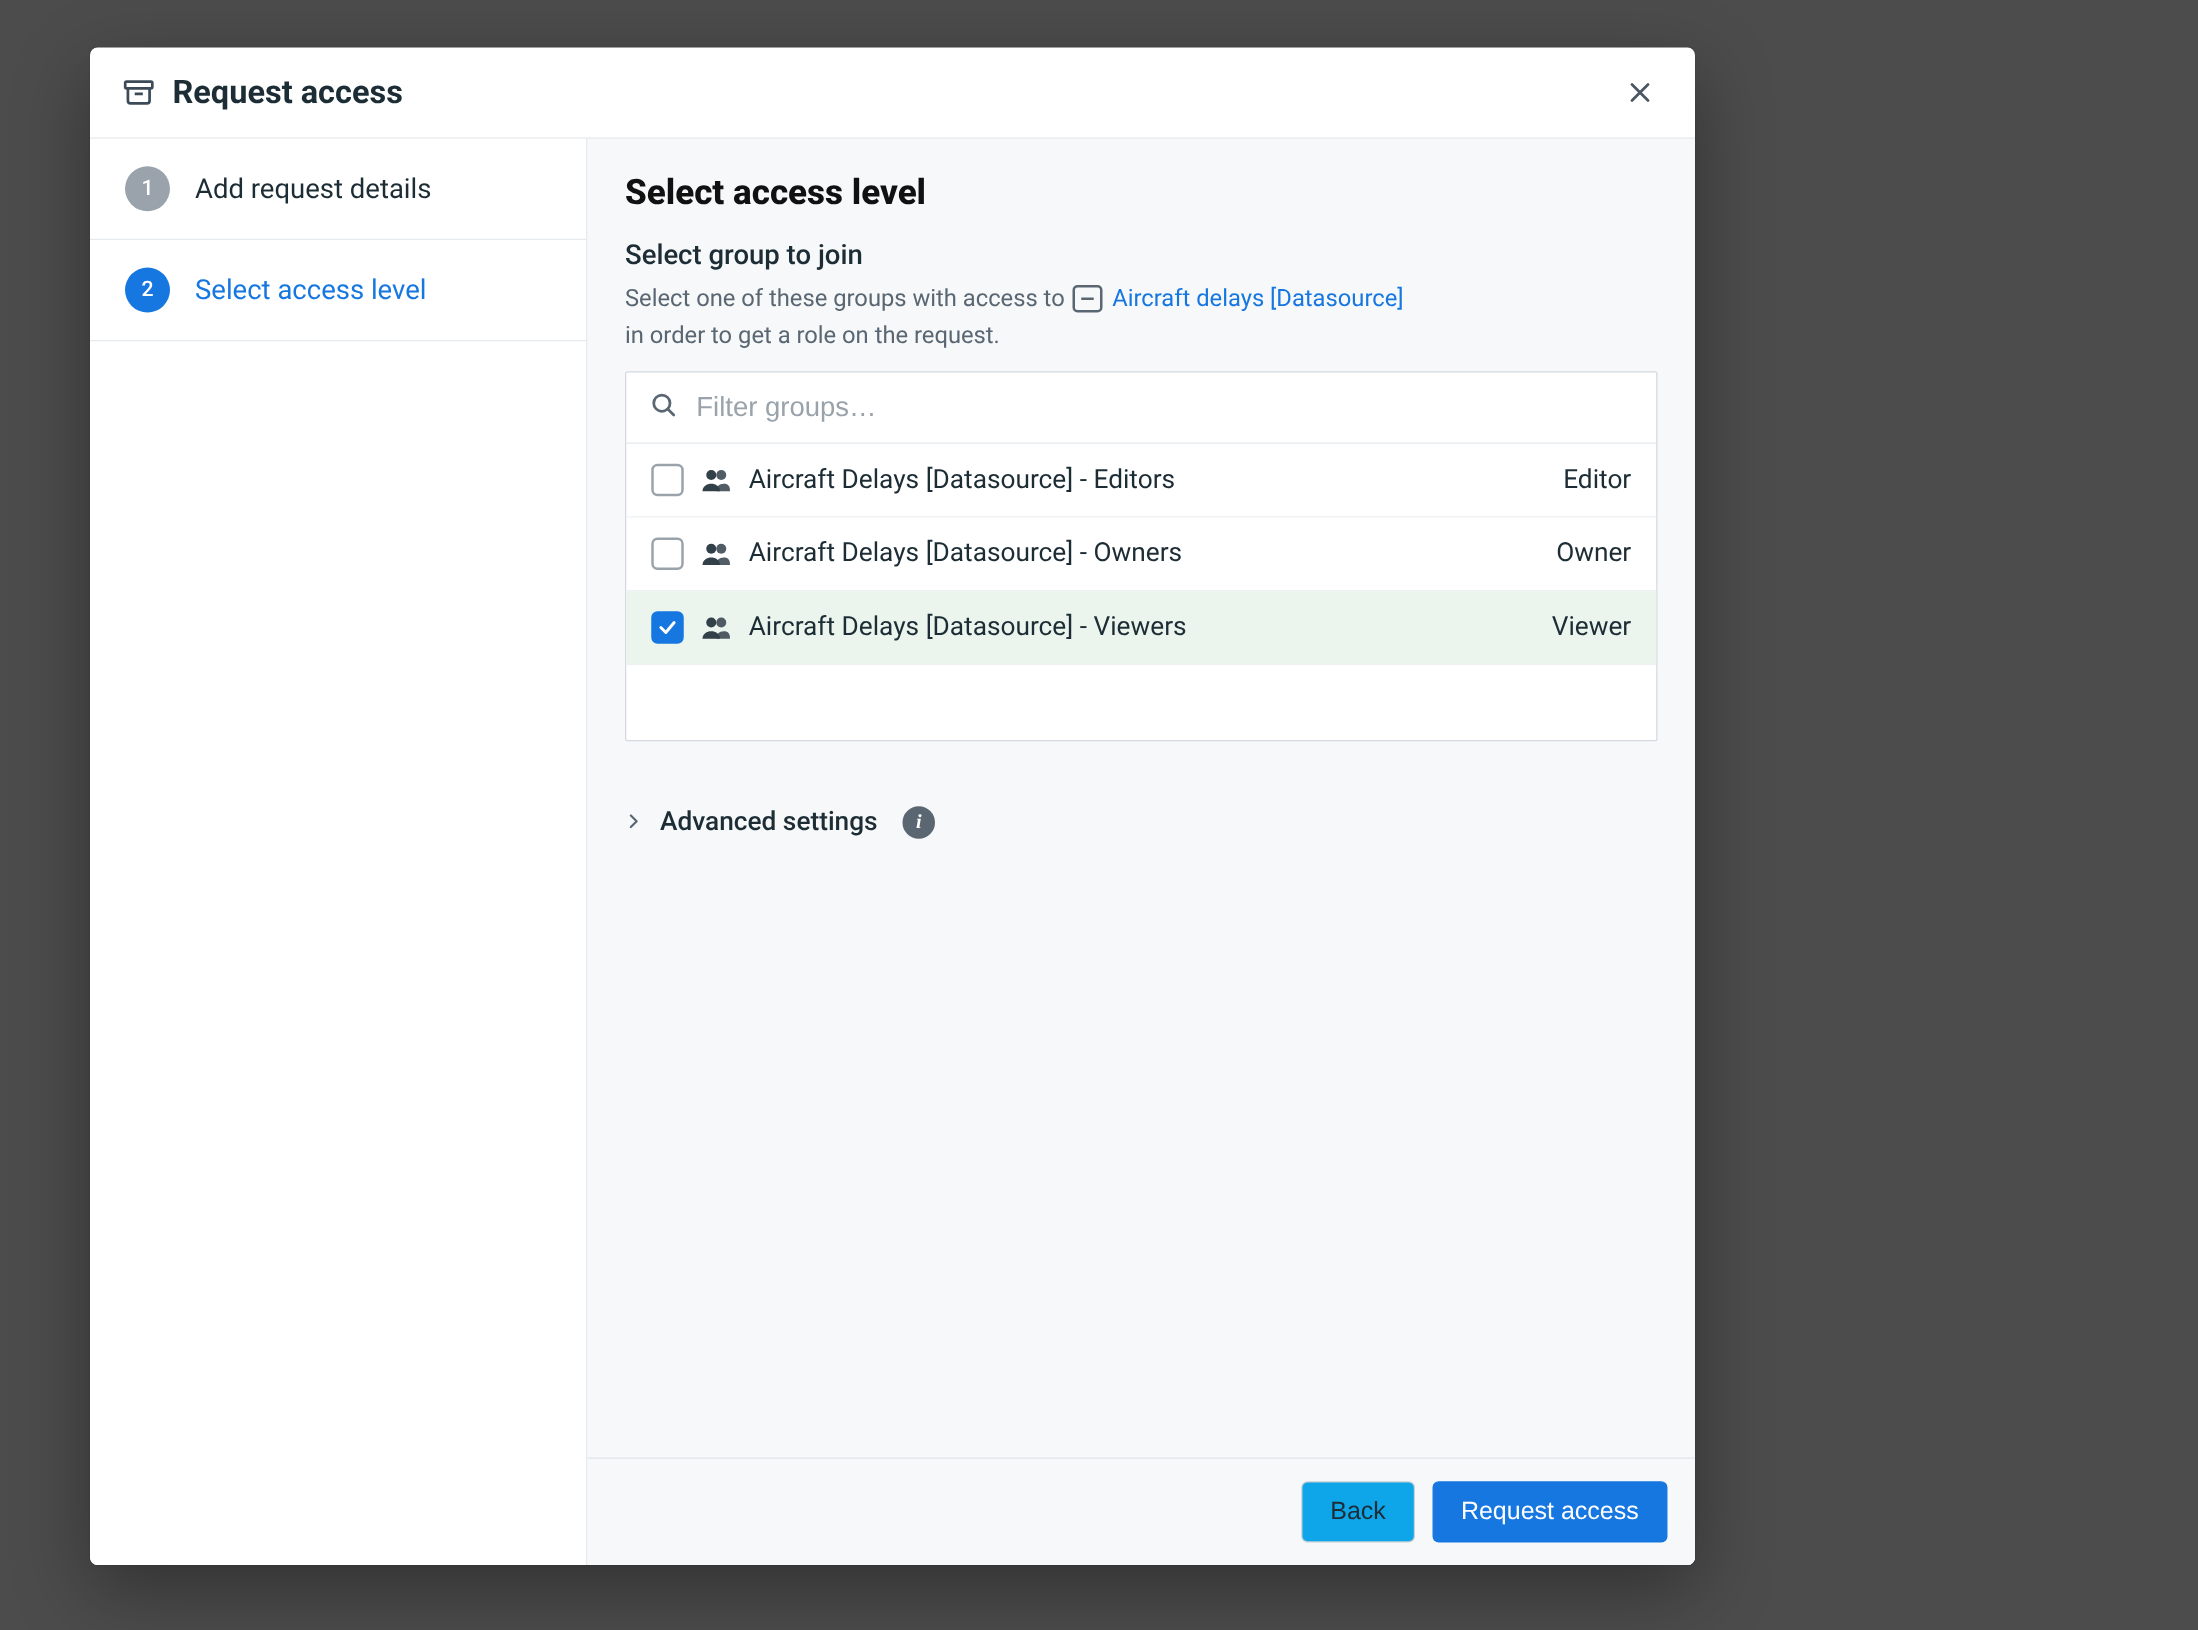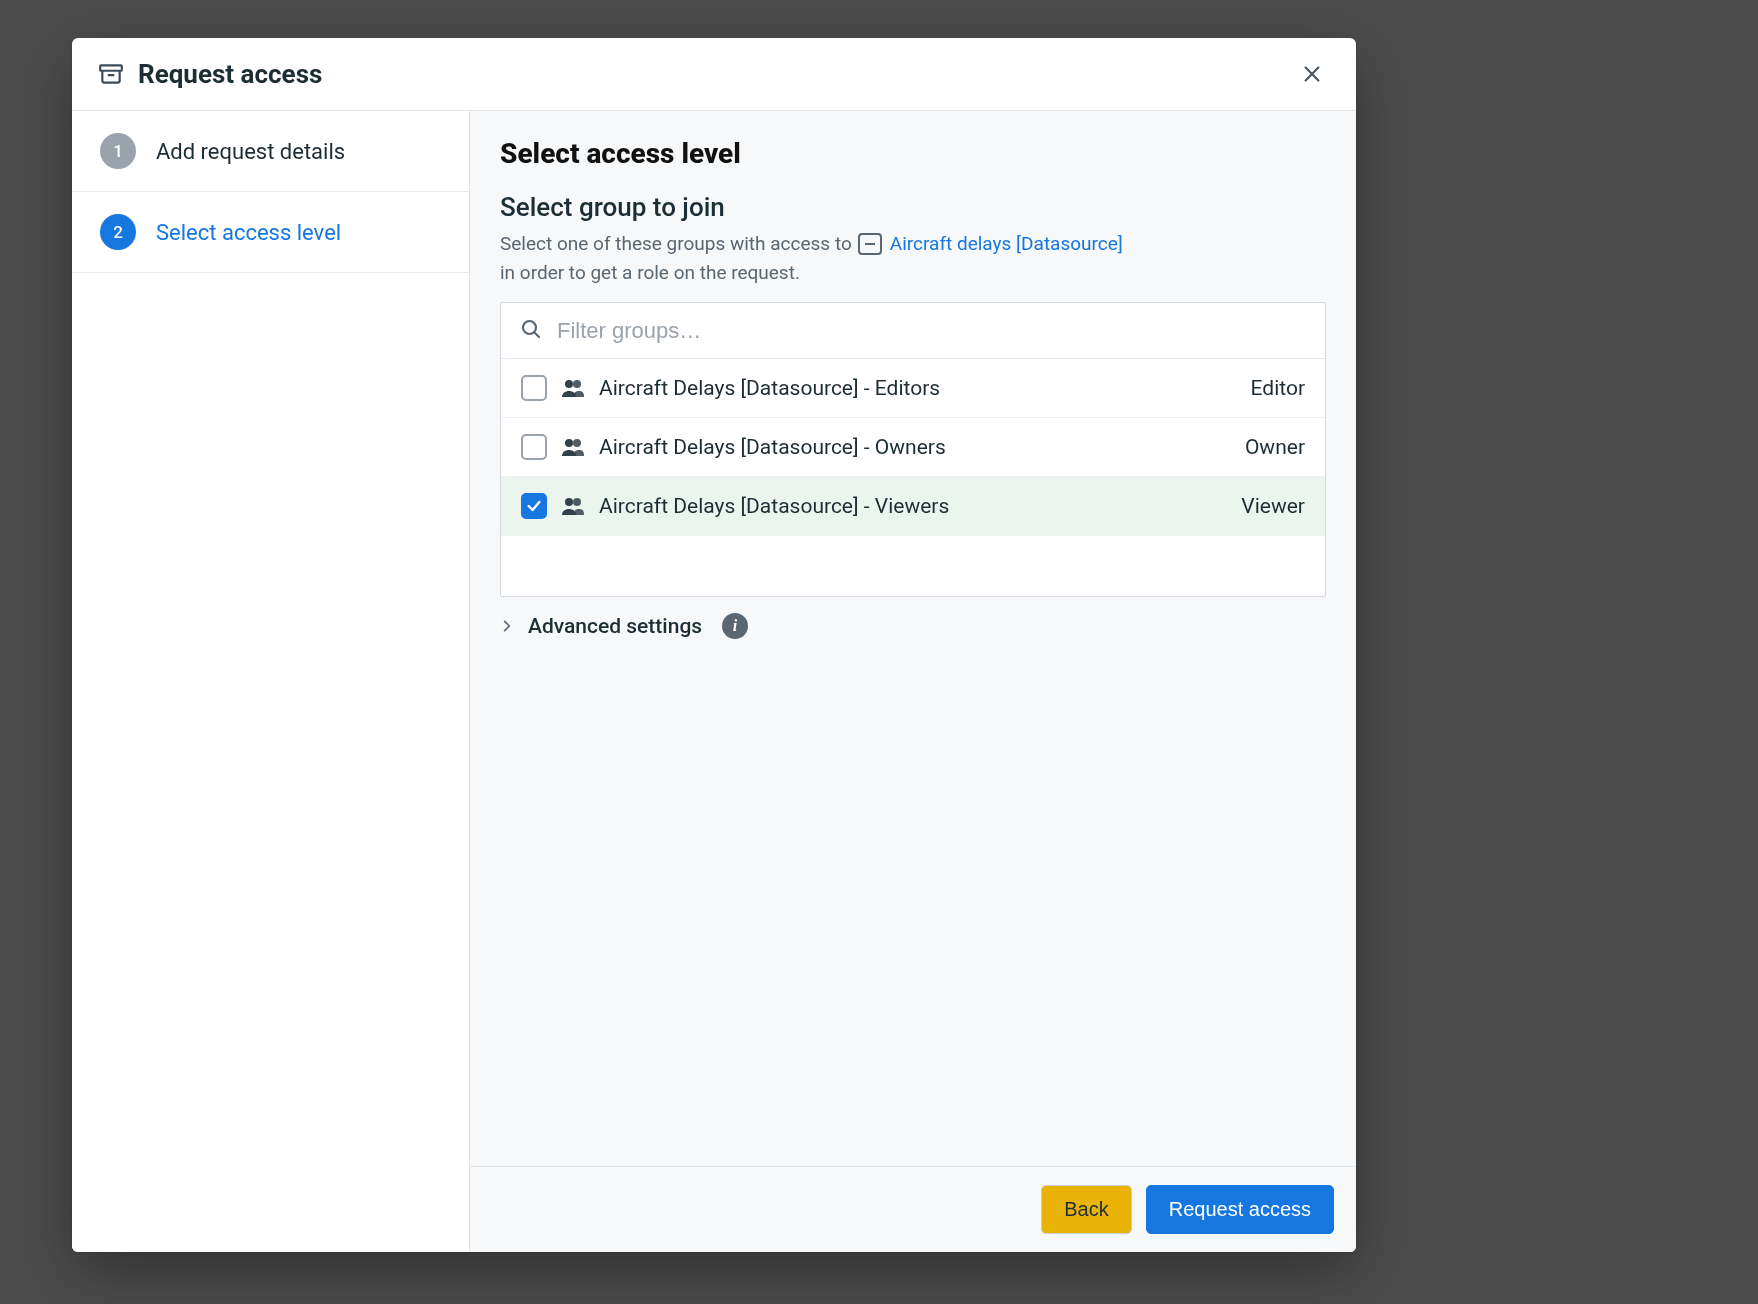--- a/index.html
+++ b/index.html
@@ -115,21 +115,21 @@
       flex: 1;
       overflow: auto;
     }
     .content-title {
       font-size: 28px;
       font-weight: 800;
       margin-bottom: 22px;
       color: #111;
     }
     .subhead {
-      font-size: 26px;
+      font-size: 22px;
       font-weight: 500;
       margin-bottom: 10px;
       color: #1d2d35;
     }
     .desc {
       font-size: 19px;
       color: #5a6772;
       display: flex;
       align-items: center;
       flex-wrap: wrap;
@@ -195,21 +195,21 @@
       background: #1677e0;
       border-color: #1677e0;
       color: #fff;
     }
     .group-icon { color:#324049; display:flex; align-items:center; }
     .group-name { font-size: 21px; color:#1d2d35; flex:1; }
     .group-role { font-size: 21px; color:#1d2d35; }
 
     
     .advanced {
-      margin-top: 16px;
+      margin-top: 52px;
       display: flex;
       align-items: center;
       gap: 14px;
       color: #1d2d35;
       font-size: 21px;
       font-weight: 500;
       cursor: pointer;
       width: fit-content;
     }
     .advanced .chev { color:#5a6772; }
@@ -231,21 +231,21 @@
       background: #f6f8fa;
     }
     .btn {
       font-size: 20px;
       padding: 12px 22px;
       border-radius: 5px;
       cursor: pointer;
       border: 1px solid transparent;
     }
     .btn-secondary {
-      background: #eab308;
+      background: #0ea5e9;
       border-color: #c8cfd5;
       color: #1d2d35;
     }
     .btn-primary {
       background: #1677e0;
       color: #fff;
       border-color: #1677e0;
     }
   </style>
 </head>

